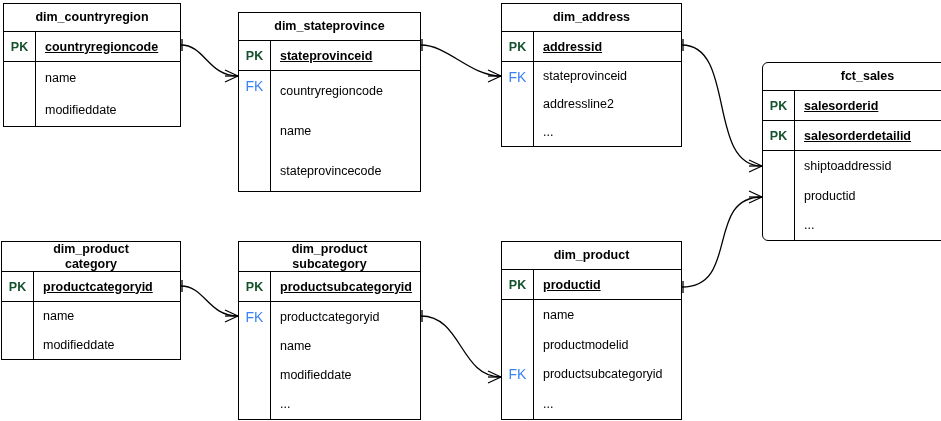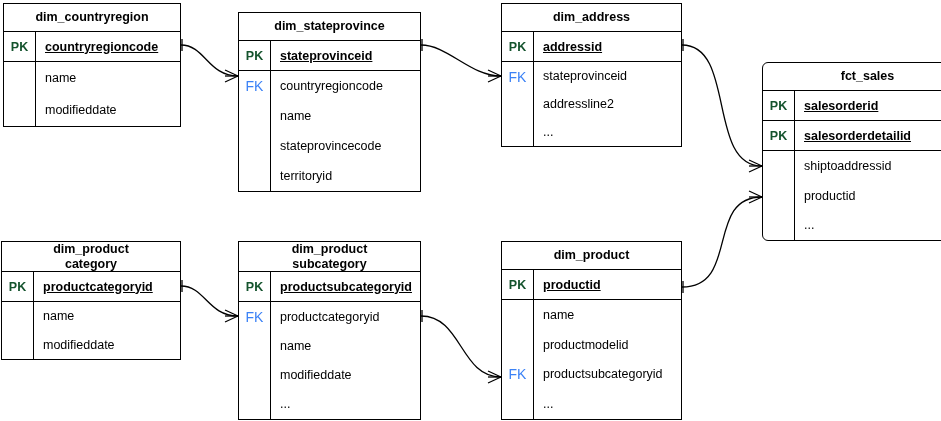--- a/index.html
+++ b/index.html
@@ -187,21 +187,20 @@
           <div class="col-cell pk">stateprovinceid</div>
         </div>
         <div class="body-block">
           <div class="body-keycol" style="width: 32px; flex: 0 0 32px;">
             <div class="fk-label" style="top: 6.875px;">FK</div>
           </div>
           <div class="body-cols">
             <div class="col-cell">countryregioncode</div>
             <div class="col-cell">name</div>
             <div class="col-cell">stateprovincecode</div>
-            <div class="col-cell">territoryid</div>
           </div>
         </div>
       </div>
       <div class="entity" style="left: 501px; top: 3px; width: 181px; height: 144px;">
         <div class="entity-title" style="height: 28px; flex: 0 0 28px;">dim_address</div>
         <div class="row div-under" style="height: 30px; flex: 0 0 30px;">
           <div class="key-cell bold" style="width: 32px; flex: 0 0 32px;">PK</div>
           <div class="col-cell pk">addressid</div>
         </div>
         <div class="body-block">

